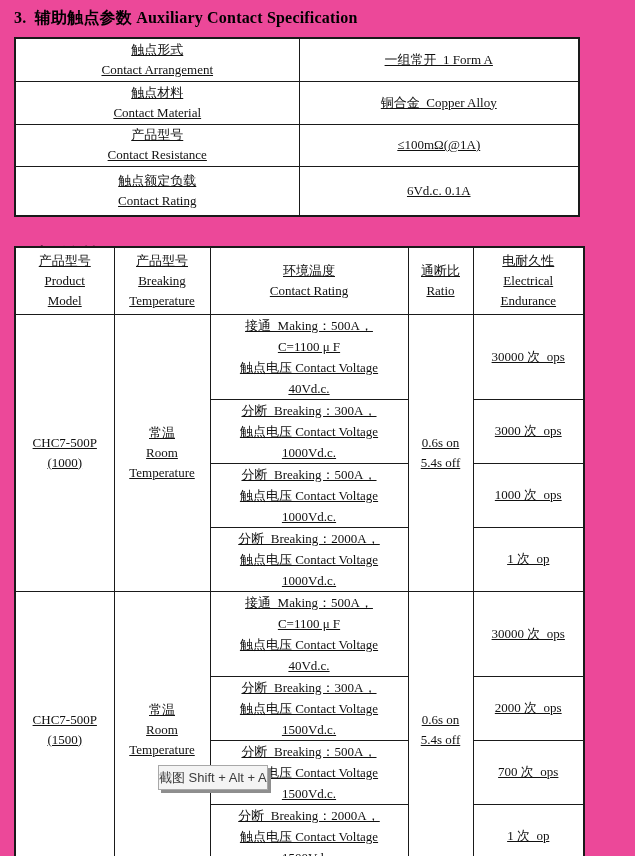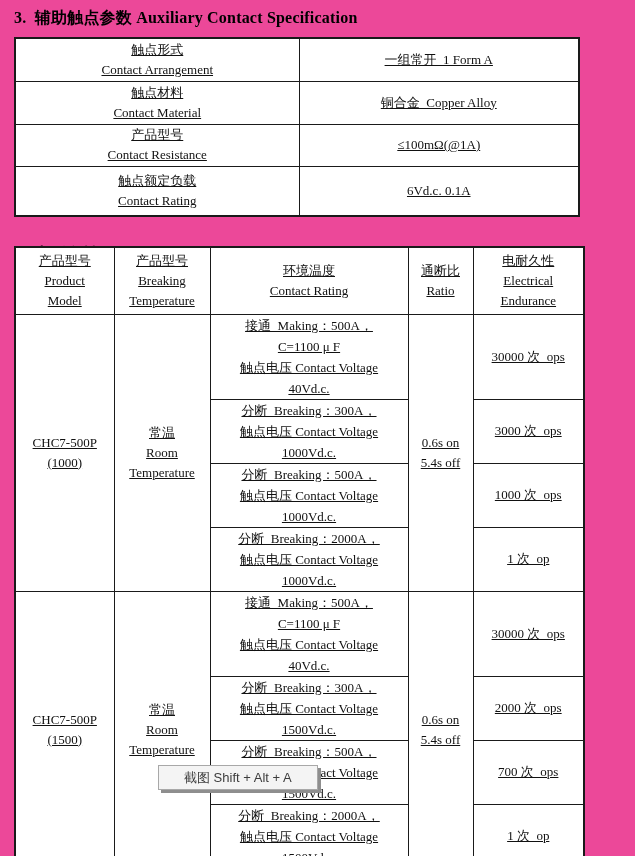--- a/index.html
+++ b/index.html
@@ -17,21 +17,21 @@
   td {
     border:1px solid #1a1a1a; text-align:center; vertical-align:middle;
     font-size:13px; padding:0 2px; color:#111;
   }
   .cell-line { white-space:pre-wrap; line-height:20px; }
   .t4 .cell-line { line-height:20px; }
   .t4 .load-cell .cell-line { line-height:21px; }
   .hdr .cell-line { line-height:20px; }
   .tooltip {
     position:absolute; left:158px; top:765px; height:25px;
-    display:flex; align-items:center; padding:0 25px;
+    display:flex; align-items:center; padding:0 0;
     background:#f4f4f4; border:1px solid #a8a8a8;
     box-shadow:3px 3px 0 #8e8e8e;
     font-family:"Liberation Sans", sans-serif; font-size:13px; color:#3c3c3c;
     white-space:pre-wrap; z-index:10;
   }
 </style>
 </head>
 <body>
 
 <div class="page">

